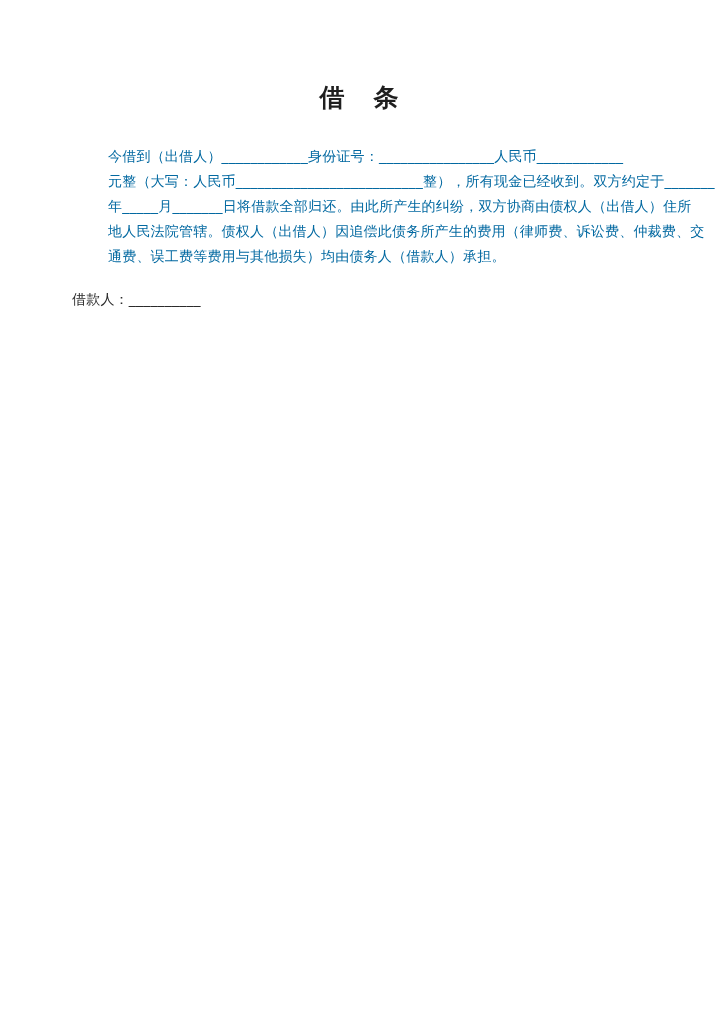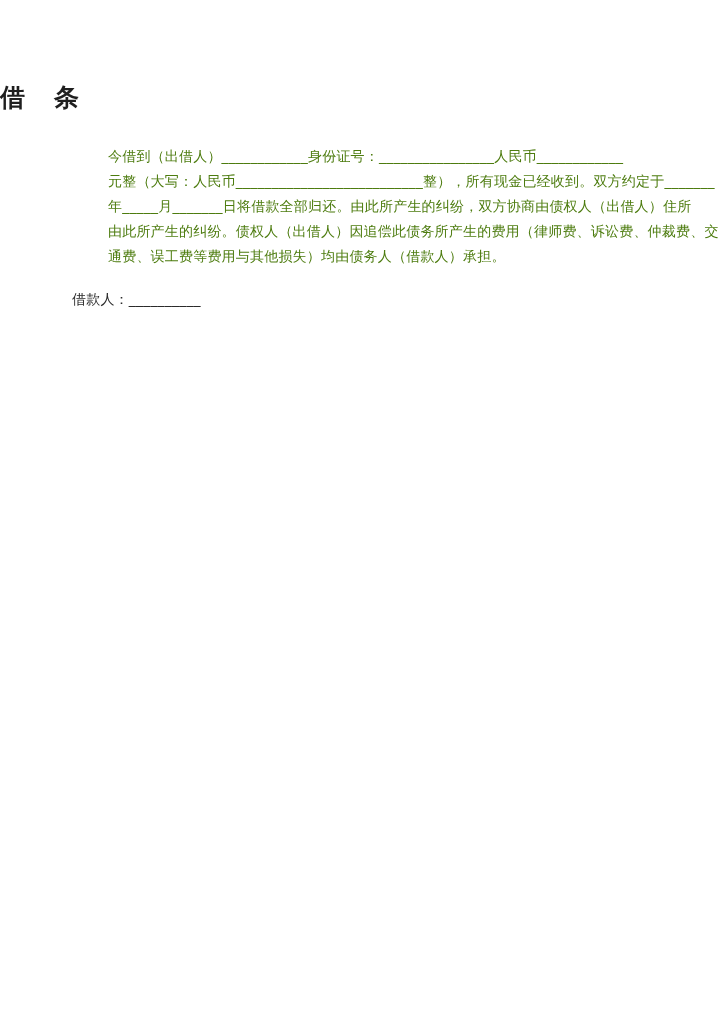--- a/index.html
+++ b/index.html
@@ -14,32 +14,32 @@
     background: #ffffff;
     font-family: "DejaVu Sans", sans-serif;
     color: #2b2b2b;
     overflow: hidden;
   }
   .doc-title {
     margin: 0;
     padding-top: 84px;
     height: 28px;
     line-height: 28px;
-    text-align: left;
+    text-align: center;
     font-family: "DejaVu Serif", serif;
     font-size: 25px;
     font-weight: bold;
     color: #1f1f1f;
     letter-spacing: 2px;
   }
   .doc-body {
     margin: 32px 108px 0 108px;
     font-size: 14px;
     line-height: 25px;
-    color: #4d7c0f;
+    color: #0369a1;
   }
   .body-line {
     white-space: nowrap;
     letter-spacing: 0.2px;
   }
   .signature-block {
     margin: 18px 108px 0 72px;
     font-size: 14px;
     line-height: 25px;
     color: #2b2b2b;
@@ -53,21 +53,21 @@
 <body>
 
 <div class="page">
 
   <h1 class="doc-title">借　条</h1>
 
   <div class="doc-body">
     <div class="body-line">今借到（出借人）____________身份证号：________________人民币____________</div>
     <div class="body-line">元整（大写：人民币__________________________整），所有现金已经收到。双方约定于_______</div>
     <div class="body-line">年_____月_______日将借款全部归还。由此所产生的纠纷，双方协商由债权人（出借人）住所</div>
-    <div class="body-line">由此所产生的纠纷。债权人（出借人）因追偿此债务所产生的费用（律师费、诉讼费、仲裁费、交</div>
+    <div class="body-line">地人民法院管辖。债权人（出借人）因追偿此债务所产生的费用（律师费、诉讼费、仲裁费、交</div>
     <div class="body-line">通费、误工费等费用与其他损失）均由债务人（借款人）承担。</div>
   </div>
 
   <div class="signature-block">
     <div class="sig-line">借款人：__________</div>
   </div>
 
 </div>
 
 </body></html>

